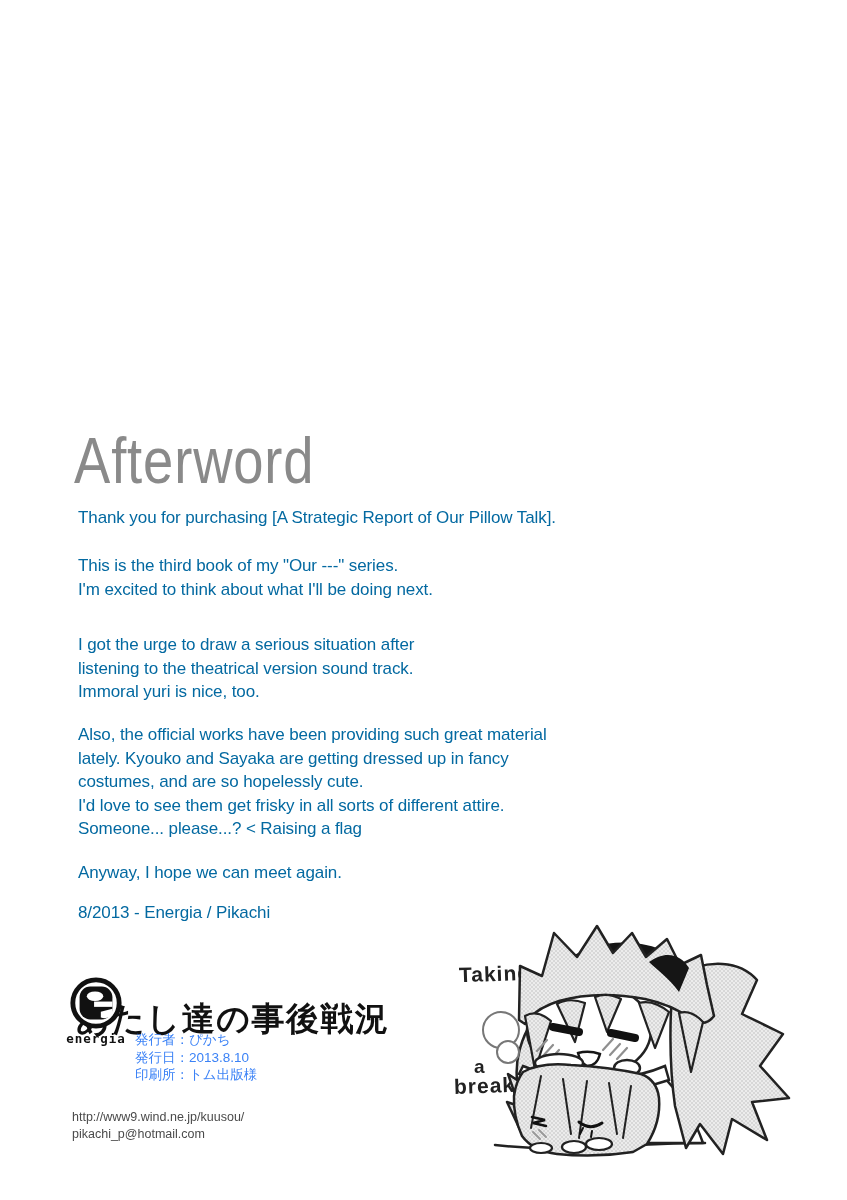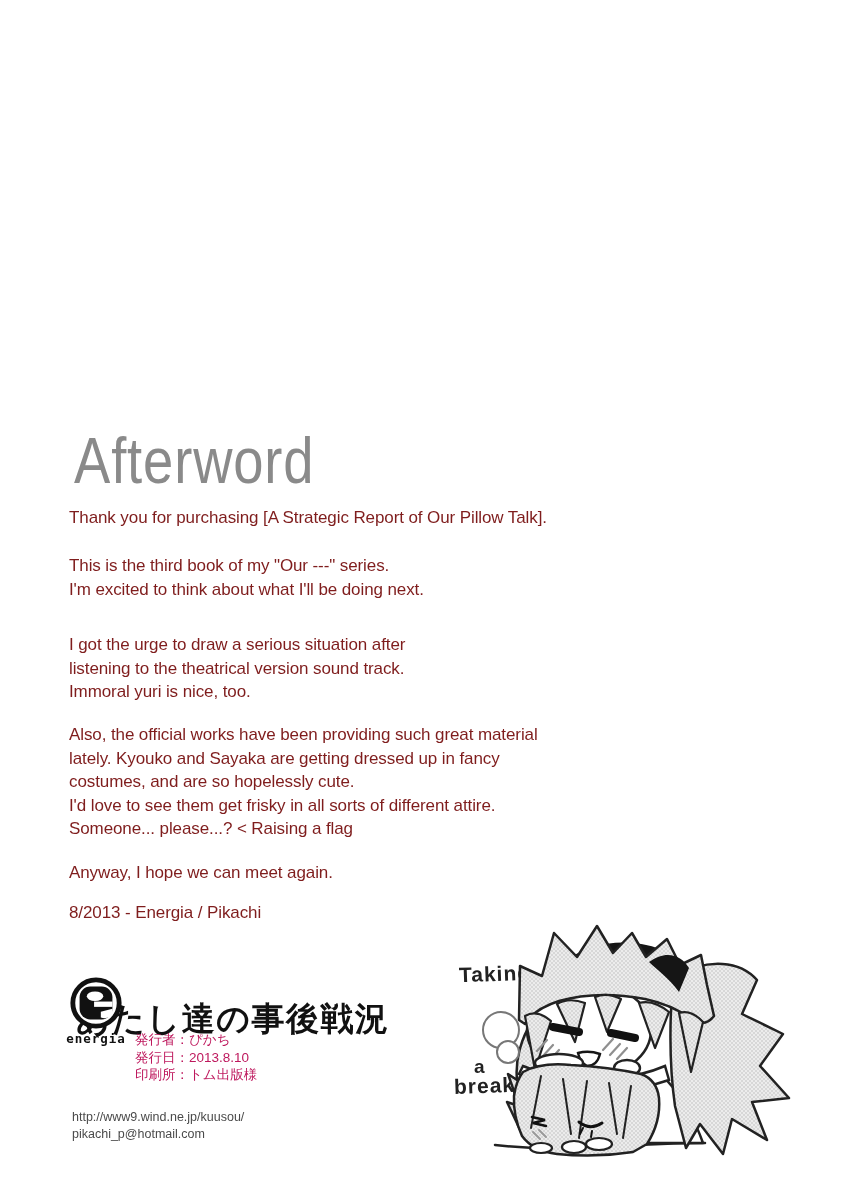--- a/index.html
+++ b/index.html
@@ -15,26 +15,26 @@
     position:absolute;left:74px;top:424px;
     margin:0;
     font-size:64px;font-weight:normal;
     letter-spacing:1px;
     color:#8a8a8a;
     transform:scaleX(0.85);
     transform-origin:left top;
     white-space:nowrap;
   }
   .para{
-    position:absolute;left:69px;
+    position:absolute;left:78px;
     width:640px;
     font-size:17px;line-height:23.6px;
     letter-spacing:-0.1px;
     white-space:pre-line;
-    color:#7f1d1d;
+    color:#0369a1;
   }
   .p0{top:506px;}
   .p1{top:554px;}
   .p2{top:633px;}
   .p3{top:723px;}
   .p4{top:861px;}
   .p5{top:901px;}
   .caption{
     position:absolute;
     font-weight:bold;
@@ -60,21 +60,21 @@
   .logo-text{
     margin-top:1px;
     text-align:center;
     font-family:"DejaVu Sans Mono","Liberation Mono",monospace;
     font-weight:bold;font-size:12.5px;letter-spacing:1px;
     color:#111;white-space:nowrap;
   }
   .pub-lines{
     position:absolute;left:135px;top:1031px;
     font-size:13.5px;line-height:17.7px;
-    color:#be185d;white-space:nowrap;
+    color:#3b82f6;white-space:nowrap;
   }
   .contact{
     position:absolute;left:72px;top:1109px;
     font-size:12.5px;line-height:17px;
     color:#4a4a4a;white-space:nowrap;
   }
 </style>
 </head>
 <body>
 

